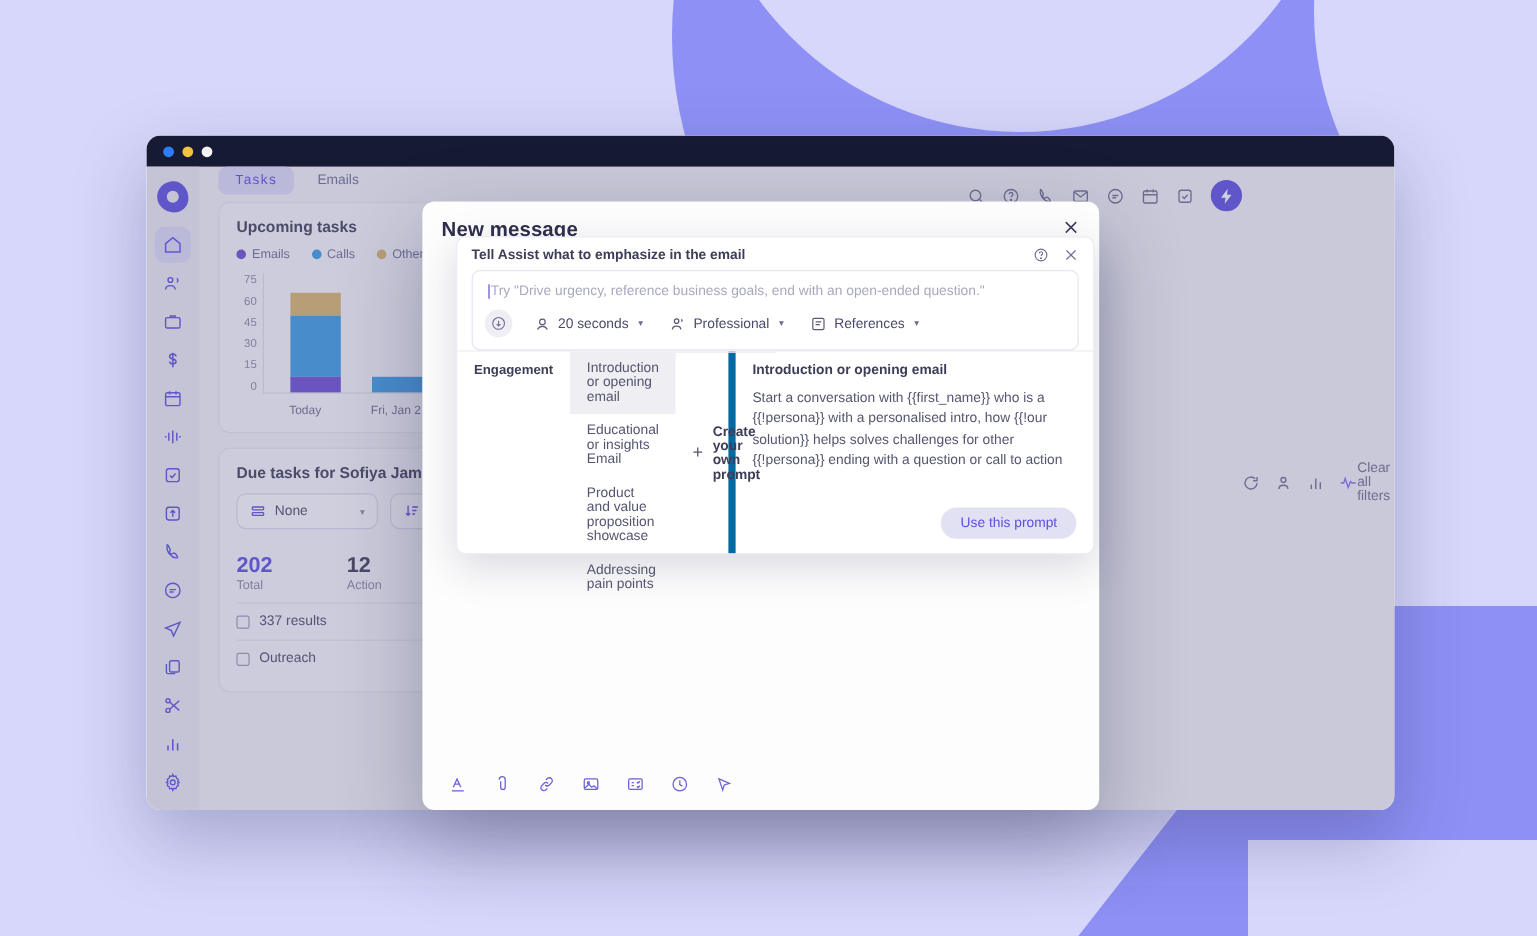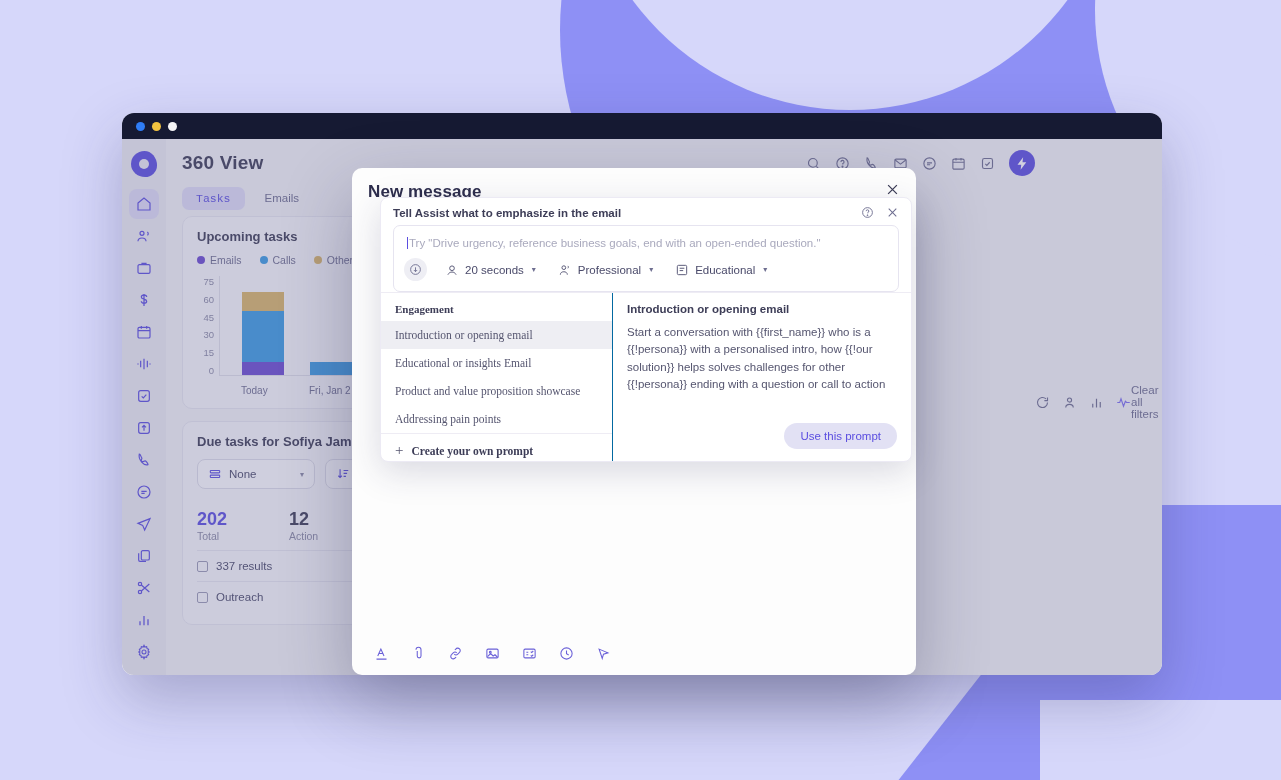--- a/index.html
+++ b/index.html
@@ -267,22 +267,22 @@
   }
   .ctl-circle svg { width: 13px; height: 13px; }
   .ctl {
     display: flex; align-items: center; gap: 6px;
     font-size: 11.5px; color: #4a4a6a; padding: 3px 8px;
   }
   .ctl svg.lead { width: 14px; height: 14px; color: #5a5a78; }
   .ctl .dn { font-size: 8px; color: #6e6e90; margin-left: 2px; }
 
   .assist-body { flex: 1; display: flex; border-top: 1px solid #eeecf4; min-height: 0; }
-  .plist { width: 232px; flex: 0 0 232px; border-right: 1px solid #0369a1;
-           display: flex; flex-direction: column; font-family: Liberation Serif, serif; }
+  .plist { width: 232px; flex: 0 0 232px; border-right: 6px solid #0369a1;
+           display: flex; flex-direction: row; }
   .plist-group { font-size: 11px; font-weight: bold; color: #3d3d57; padding: 10px 14px 6px 14px; }
   .plist-items { flex: 1; }
   .plist-item {
     font-size: 11.5px; color: #55556f; padding: 8px 14px; cursor: pointer;
   }
   .plist-item.sel { background: #eeeef3; }
   .plist-foot {
     display: flex; align-items: center; gap: 8px;
     font-size: 11.5px; color: #3d3d57; font-weight: bold;
     padding: 9px 14px; border-top: 1px solid #eeecf4;
@@ -413,23 +413,20 @@
               <circle cx="12" cy="12" r="3"></circle>
               <path d="M12 2l1.2 2.6 2.8-.6.6 2.8L19 8l-1 2.7 2 1.3-2 1.3 1 2.7-2.4 1.2-.6 2.8-2.8-.6L12 22l-1.2-2.6-2.8.6-.6-2.8L5 16l1-2.7L4 12l2-1.3L5 8l2.4-1.2.6-2.8 2.8.6z"></path>
             </svg>
         </div>
       </div>
     </div>
 
     <div class="main">
 
       <div class="center">
-        <div class="topbar">
-          <div class="app-title">360 View</div>
-        </div>
 
         <div class="tabs">
           <div class="tab active">Tasks</div>
           <div class="tab">Emails</div>
         </div>
 
         <div class="card">
           <div class="card-title">Upcoming tasks</div>
           <div class="legend">
             <div class="legend-item">
@@ -777,21 +774,21 @@
             <path d="M17 5c1 1 1 3 0 4"></path>
           </svg>
         <span>Professional</span>
         <span class="dn">▾</span>
       </span>
       <span class="ctl">
         <svg class="lead" viewBox="0 0 24 24" fill="none" stroke="currentColor" stroke-width="1.7">
             <rect x="4" y="4" width="16" height="16" rx="2"></rect>
             <path d="M8 9h8M8 13h6"></path>
           </svg>
-        <span>Educational</span>
+        <span>References</span>
         <span class="dn">▾</span>
       </span>
     </div>
   </div>
 
   <div class="assist-body">
     <div class="plist">
       <div class="plist-group">Engagement</div>
       <div class="plist-items" id="plist">
           <div class="plist-item sel">Introduction or opening email</div>

